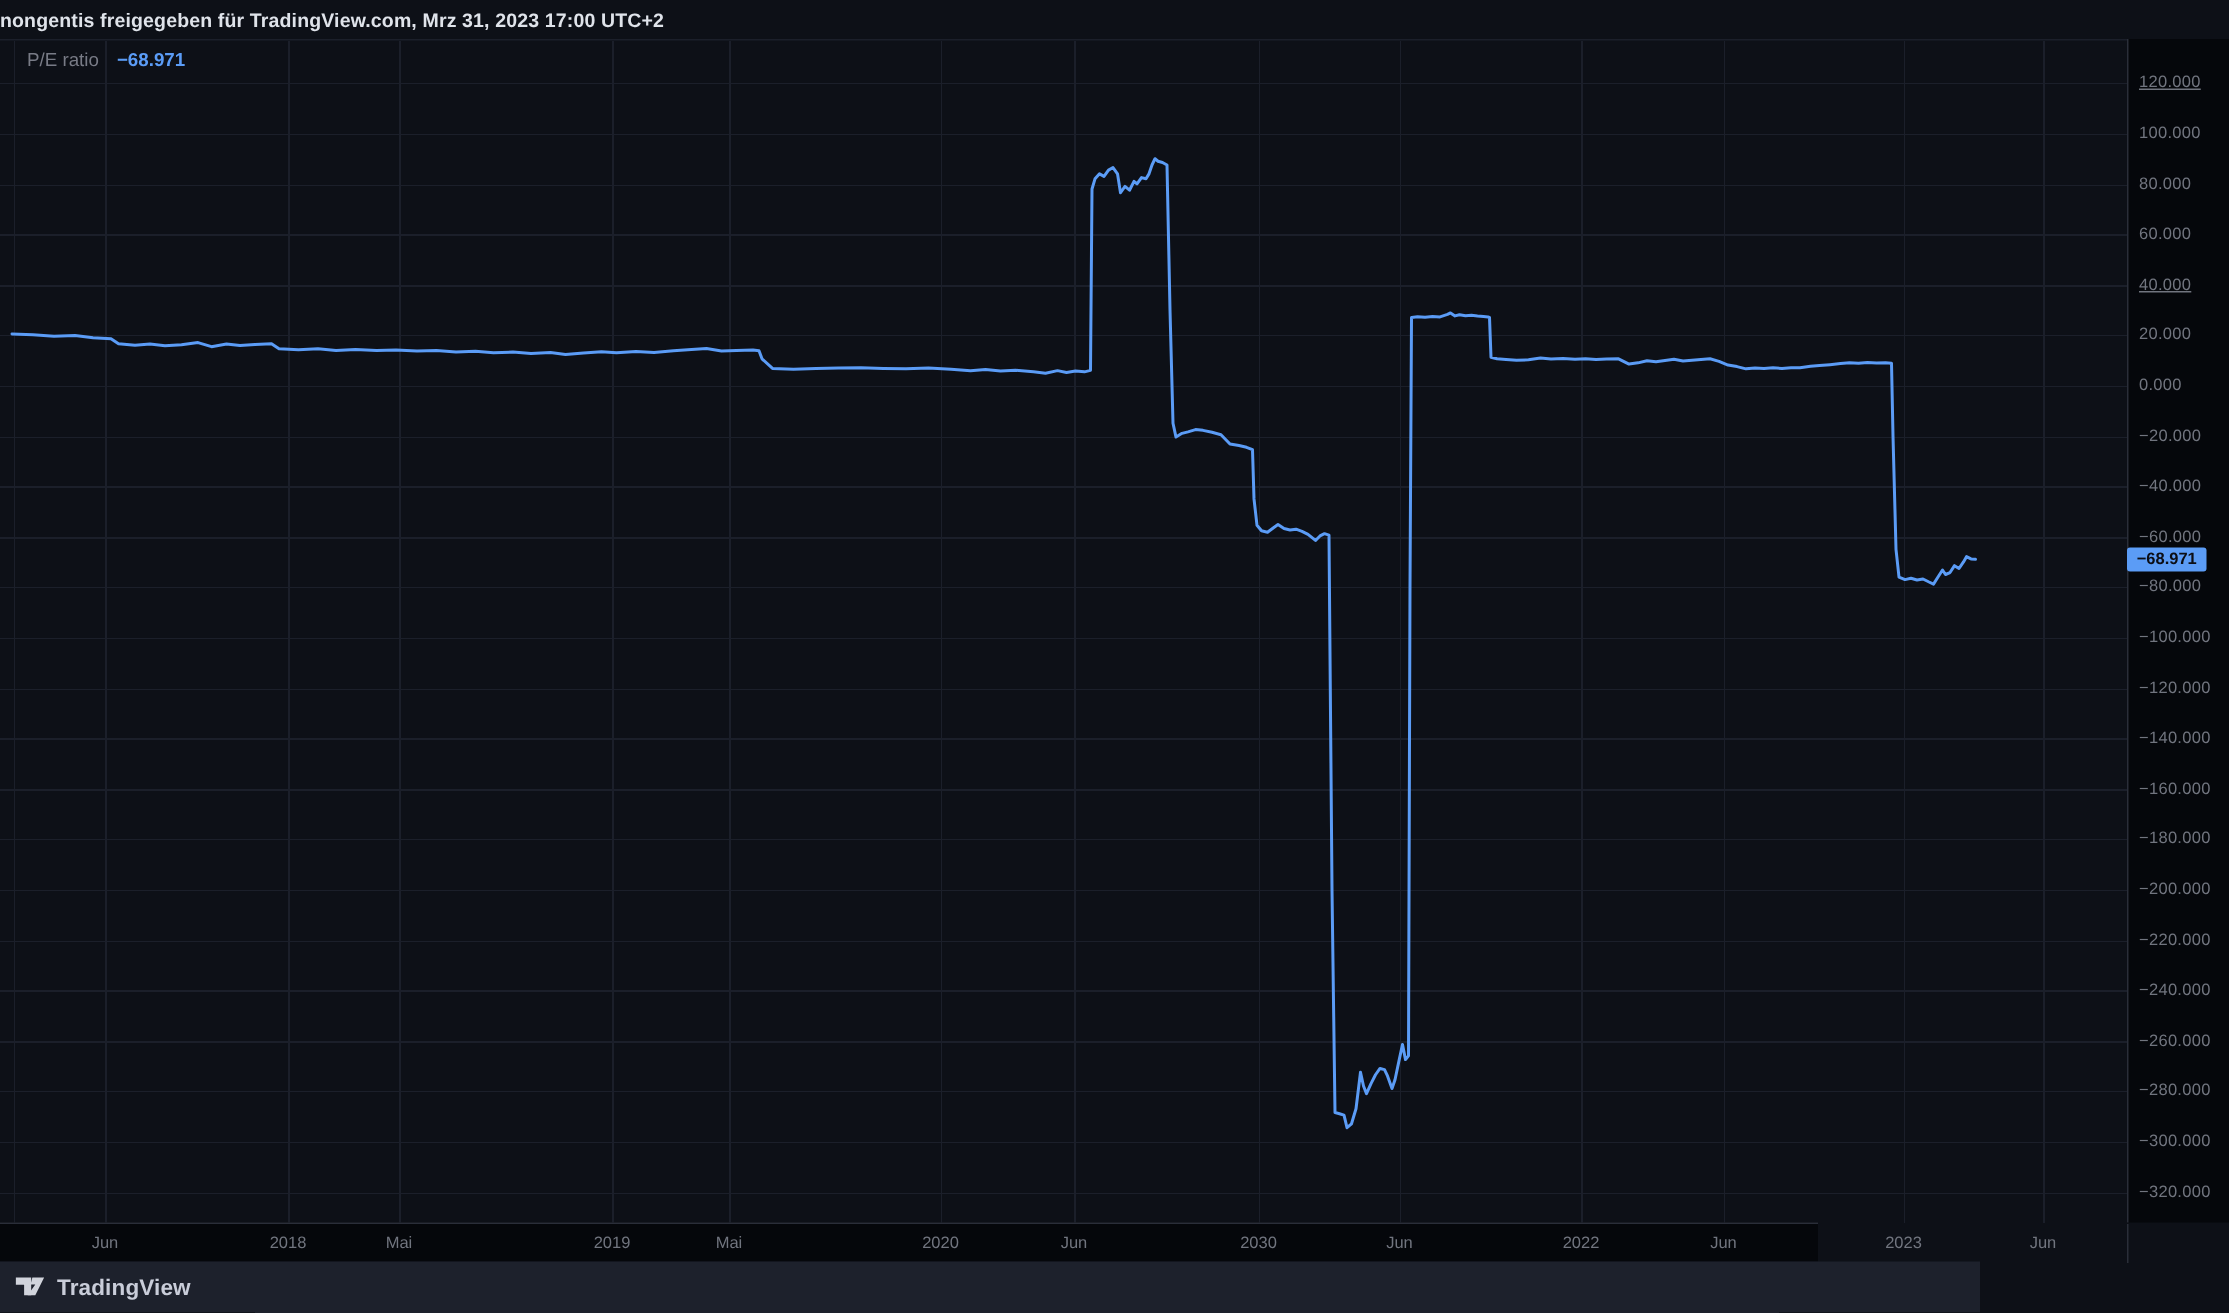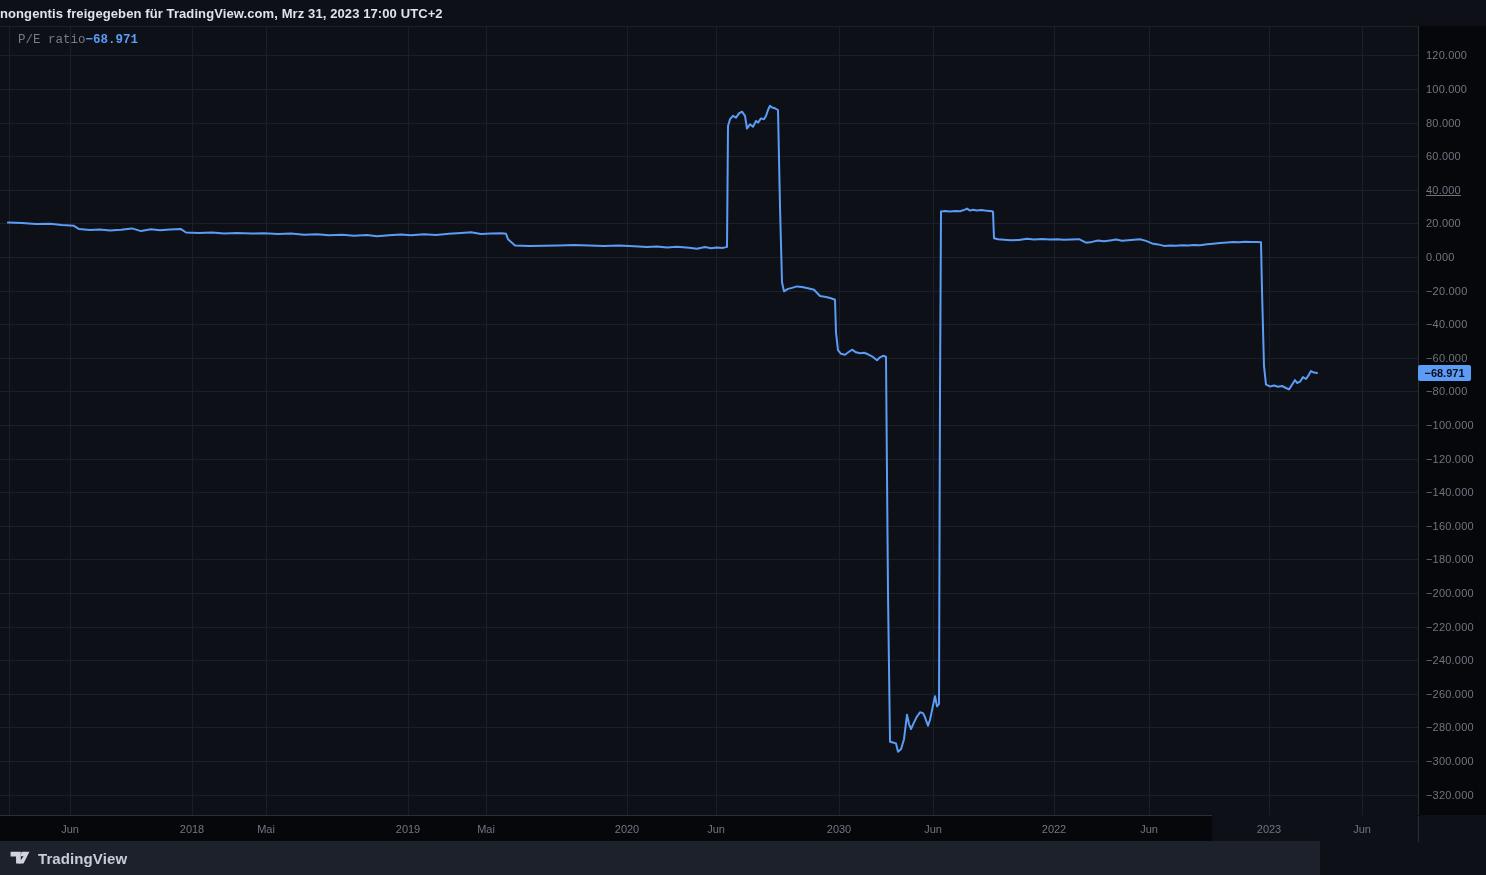--- a/index.html
+++ b/index.html
@@ -8,21 +8,21 @@
     --text-dim:#787b86; --text-axis:#71757f; --text-bright:#dfe3ea;
     --badge-text:#0c0e15;
   }
   *{margin:0;padding:0;box-sizing:border-box;}
   html,body{width:1486px;height:875px;overflow:hidden;}
   body{background:var(--bg-chart);font-family:"Liberation Sans","DejaVu Sans",sans-serif;position:relative;}
   .root{position:absolute;inset:0;}
   .watermark-bar{position:absolute;left:0;top:0;width:1486px;height:26px;display:flex;align-items:center;}
   .watermark-text{color:var(--text-bright);font-size:13px;font-weight:bold;letter-spacing:.1px;}
   .pane-top-border{position:absolute;left:0;top:26px;width:1418px;height:1px;background:var(--grid);}
-  .legend{position:absolute;left:18px;top:33px;display:flex;align-items:center;gap:0;font-size:12.5px;z-index:5;font-family:Liberation Mono, monospace;}
+  .legend{position:absolute;left:18px;top:33px;display:flex;align-items:center;gap:12px;font-size:12.5px;z-index:5;}
   .legend .series-title{color:var(--text-dim);}
   .legend .series-value{color:var(--accent);font-weight:bold;}
   svg.chart-svg{position:absolute;left:0;top:0;width:1486px;height:875px;}
   .price-axis{position:absolute;left:1418px;top:26px;width:68px;height:789px;background:var(--bg-axis);border-left:1px solid var(--border);z-index:3;}
   .y-tick{position:absolute;left:7px;height:14px;line-height:14px;font-size:11px;color:var(--text-axis);letter-spacing:.2px;white-space:nowrap;}
   .price-badge{position:absolute;left:-1px;width:53px;height:16px;background:var(--accent);color:var(--badge-text);font-size:11px;font-weight:bold;line-height:16px;text-align:center;border-radius:2px;z-index:4;}
   .time-axis{position:absolute;left:0;top:815px;width:1212px;height:26px;background:var(--bg-axis);border-top:1px solid var(--border);z-index:3;text-decoration:underline;}
   .time-axis .axis-corner-sep{position:absolute;left:1418px;top:0;width:1px;height:26px;background:var(--border);}
   .x-tick{position:absolute;top:0;height:26px;line-height:26px;font-size:11px;color:var(--text-axis);transform:translateX(-50%);white-space:nowrap;}
   .toolbar{position:absolute;left:0;top:841px;width:1320px;height:34px;background:var(--bg-toolbar);display:flex;align-items:center;z-index:3;}
@@ -80,21 +80,21 @@
       <polyline points="8,222.6 22,223.1 36,224.1 50,223.7 62,225.1 74,225.8 79,229.1 90,230.1 100,229.4 110,230.5 121,229.8 132,228.4 141,231.1 151,229.3 160,230.3 170,229.6 181,229.1 186,232.5 199,233.1 212,232.5 224,233.6 237,233.0 251,233.6 264,233.3 278,234.0 291,233.6 304,234.7 317,234.2 329,235.2 342,234.7 354,235.7 367,235.0 377,236.3 389,235.3 401,234.5 411,235.2 424,234.3 436,235.0 449,233.8 461,233.0 471,232.3 481,234.0 491,233.6 502,233.3 506,233.8 508,239.2 515,245.6 529,246.1 544,245.7 559,245.4 574,245.1 589,245.6 604,245.9 619,245.4 634,246.2 647,247.1 657,246.4 667,247.4 677,246.8 689,247.8 697,248.8 705,247.1 711,248.3 717,247.4 723,247.9 727,246.9 728,126.0 730,119.2 733,115.9 736,117.6 739,113.4 742,111.7 745,115.9 747,128.5 750,124.3 753,126.8 756,120.9 758,122.6 761,118.4 764,119.2 766,115.9 768,110.0 770,105.8 772,107.5 775,108.3 778,110.0 780,206.6 782,282.2 784,291.4 788,288.9 792,287.9 797,286.4 802,286.9 808,288.2 814,289.8 820,296.0 826,297.0 831,298.2 835,299.8 836,332.6 838,350.2 841,353.8 845,354.8 849,351.8 852,349.7 856,352.3 860,353.3 864,352.8 868,354.3 872,356.3 877,360.3 880,357.3 883,355.8 886,356.8 888,593.0 890,741.7 893,742.5 896,743.4 898,751.8 901,749.2 904,739.2 907,714.8 909,724.0 911,729.1 914,722.4 917,716.5 920,712.3 923,713.1 925,717.3 928,725.7 930,719.8 933,705.6 935,696.3 937,706.4 939,703.9 940,391.4 941,211.6 945,211.1 950,211.5 955,211.0 960,211.3 965,209.6 967,208.6 970,210.6 973,209.8 977,210.5 981,210.1 985,210.6 989,211.0 992,211.3 993,211.6 994,238.2 998,239.2 1004,239.7 1011,240.2 1019,239.9 1027,238.7 1034,239.4 1042,239.0 1050,239.5 1057,239.2 1064,239.7 1071,239.4 1079,239.2 1086,242.7 1092,241.9 1098,240.5 1104,241.2 1110,240.4 1116,239.5 1122,240.7 1128,240.2 1134,239.7 1140,239.2 1146,240.9 1152,243.4 1158,244.4 1164,245.9 1170,245.4 1176,245.7 1182,245.2 1188,245.6 1194,245.1 1200,245.2 1207,244.2 1213,243.7 1220,243.1 1227,242.4 1233,241.9 1239,242.2 1245,241.7 1251,242.0 1257,241.9 1261,242.2 1262,290.6 1264,366.2 1266,384.7 1270,386.4 1274,385.5 1278,386.7 1282,386.0 1286,388.0 1289,389.4 1292,384.7 1295,380.0 1297,383.0 1300,381.7 1303,377.1 1306,379.0 1309,374.6 1311,371.1 1314,372.6 1317,372.9" fill="none" stroke="#5b9cf6" stroke-width="2" stroke-linejoin="round" stroke-linecap="round"></polyline>
     </svg>
 
   <div class="legend">
     <span class="series-title">P/E ratio</span>
     <span class="series-value">−68.971</span>
   </div>
 
   <div class="price-axis" id="price-axis">
     <div class="price-badge" id="price-badge" style="top: 338.871px;">−68.971</div>
-  <div class="y-tick" style="top: 22.4px;">120.000</div>
+  <div class="y-tick" style="top: 22.4px; text-decoration: underline;">120.000</div>
       <div class="y-tick" style="top: 56px;">100.000</div>
       <div class="y-tick" style="top: 89.6px;">80.000</div>
       <div class="y-tick" style="top: 123.2px;">60.000</div>
       <div class="y-tick" style="top: 156.8px; text-decoration: underline;">40.000</div>
       <div class="y-tick" style="top: 190.4px;">20.000</div>
       <div class="y-tick" style="top: 224px;">0.000</div>
       <div class="y-tick" style="top: 257.6px;">−20.000</div>
       <div class="y-tick" style="top: 291.2px;">−40.000</div>
       <div class="y-tick" style="top: 324.8px;">−60.000</div>
       <div class="y-tick" style="top: 358.4px;">−80.000</div>

